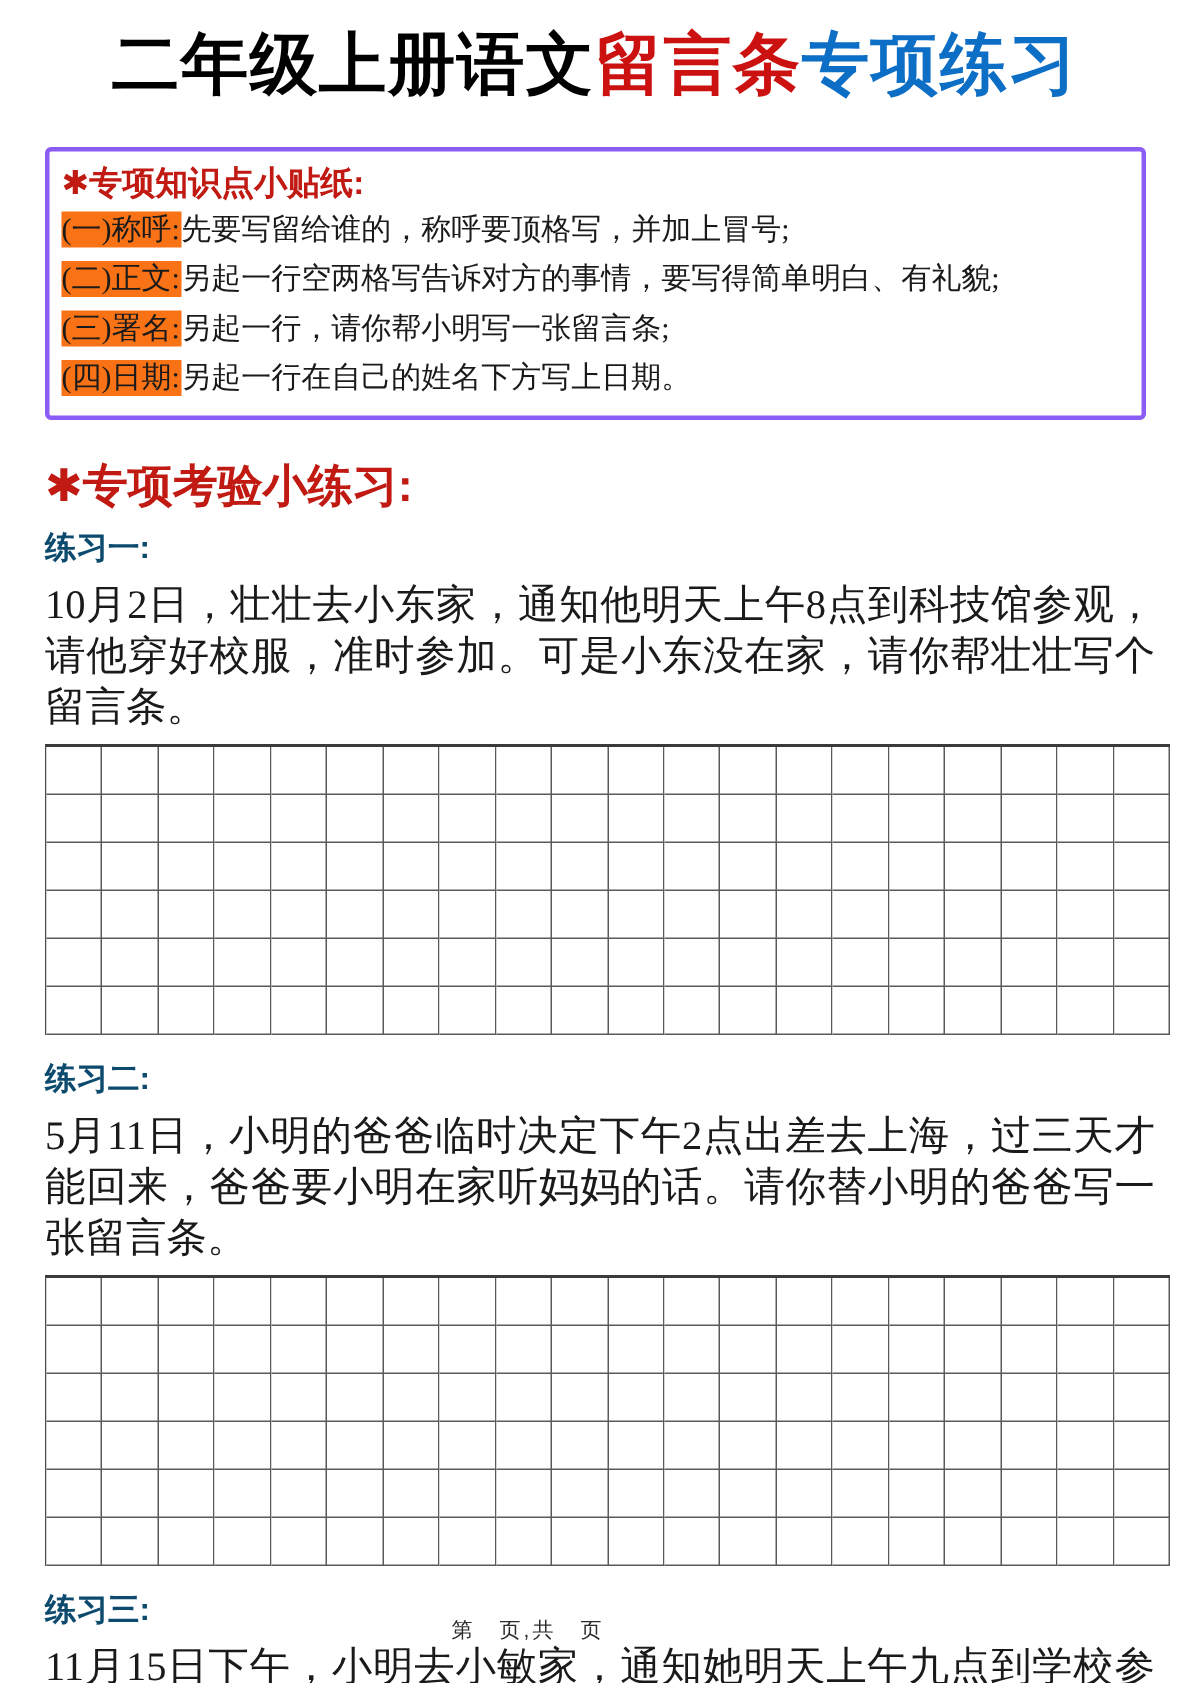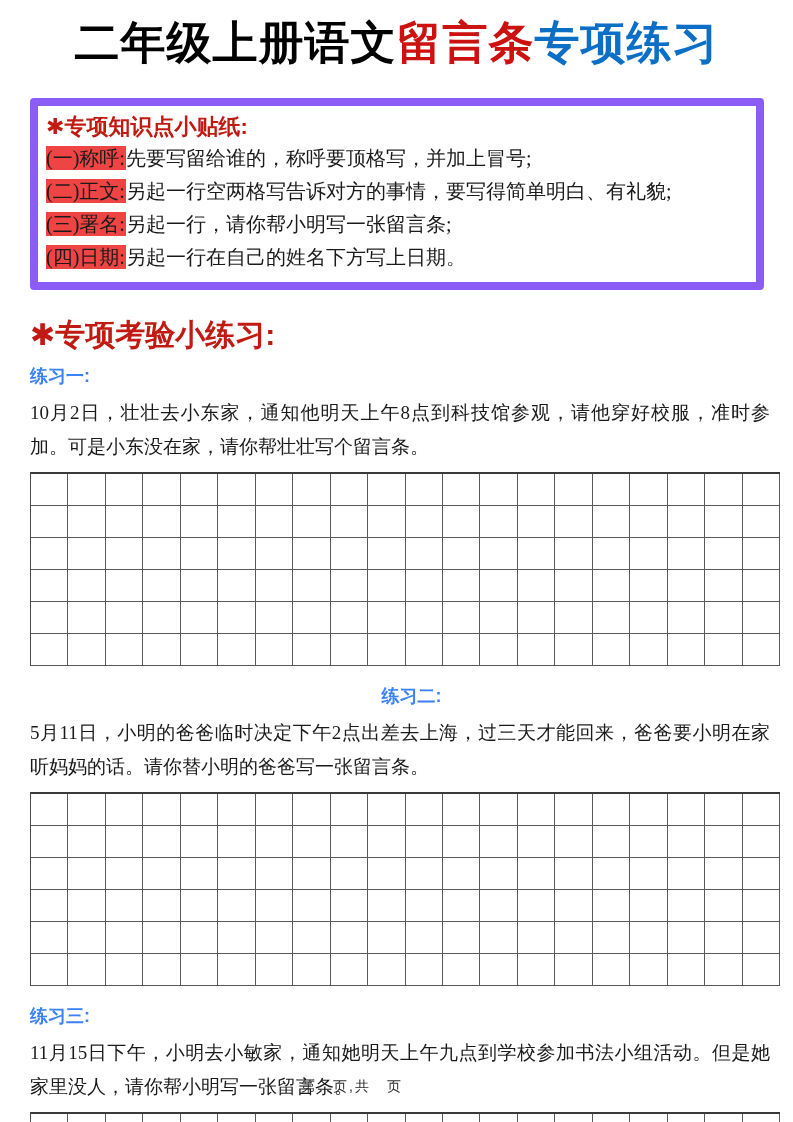--- a/index.html
+++ b/index.html
@@ -17,44 +17,44 @@
     white-space:nowrap;
   }
   .title .t-black{color:#000000;text-align:center;}
   .title .t-red{color:#cc1111;font-family:Liberation Mono, monospace;}
   .title .t-blue{color:#0d6ec6;}
 
   
   .tips-box{
     box-sizing:border-box;
     margin:22px 0 0 30px;width:734px;min-height:165px;
-    border:8px solid #8b5cf6;border-radius:4px;
+    border:3px solid #8b5cf6;border-radius:4px;
     padding:6px 10px 8px 8px;
   }
   .tips-header{
     font-family:"Liberation Sans","DejaVu Sans",sans-serif;
     color:#c01a12;font-weight:bold;font-size:22px;line-height:30px;
   }
   .tips-item{font-size:20px;line-height:33px;}
-  .tips-item .hl{background:#ef4444;padding:1px 1px 1px 0;}
+  .tips-item .hl{background:#f97316;padding:1px 1px 1px 0;}
 
   
   .practice-header{
     margin:30px 0 0 30px;
     font-family:"Liberation Sans","DejaVu Sans",sans-serif;
     color:#c01a12;font-weight:bold;font-size:30px;line-height:30px;
   }
   .ex-label{
     margin:12px 0 0 30px;
     font-family:"Liberation Sans","DejaVu Sans",sans-serif;
-    color:#3b82f6;font-weight:bold;font-size:18px;line-height:28px;
+    color:#0c4a6e;font-weight:bold;font-size:21px;line-height:28px;
   }
   .ex-text{
     margin:6px 0 0 30px;width:740px;
-    font-size:19px;line-height:34px;text-align:justify;
+    font-size:27px;line-height:34px;text-align:justify;
   }
 
   
   .grid{
     box-sizing:border-box;
     margin:8px 0 0 30px;width:750px;
     display:grid;
     border-top:2px solid #3a3a3a;border-left:1px solid #4d4d4d;
   }
   .grid .cell{
@@ -222,21 +222,21 @@
         <div class="cell"></div>
         <div class="cell"></div>
         <div class="cell"></div>
         <div class="cell"></div>
         <div class="cell"></div>
         <div class="cell"></div>
       </div>
   </div>
 
   <div>
-    <div class="ex-label" style="margin-top:16px;text-align:center;">练习二:</div>
+    <div class="ex-label" style="margin-top:16px;">练习二:</div>
     <div class="ex-text">5月11日，小明的爸爸临时决定下午2点出差去上海，过三天才能回来，爸爸要小明在家听妈妈的话。请你替小明的爸爸写一张留言条。</div>
     <div class="grid" style="grid-template-columns: repeat(20, 1fr);">
         <div class="cell"></div>
         <div class="cell"></div>
         <div class="cell"></div>
         <div class="cell"></div>
         <div class="cell"></div>
         <div class="cell"></div>
         <div class="cell"></div>
         <div class="cell"></div>

